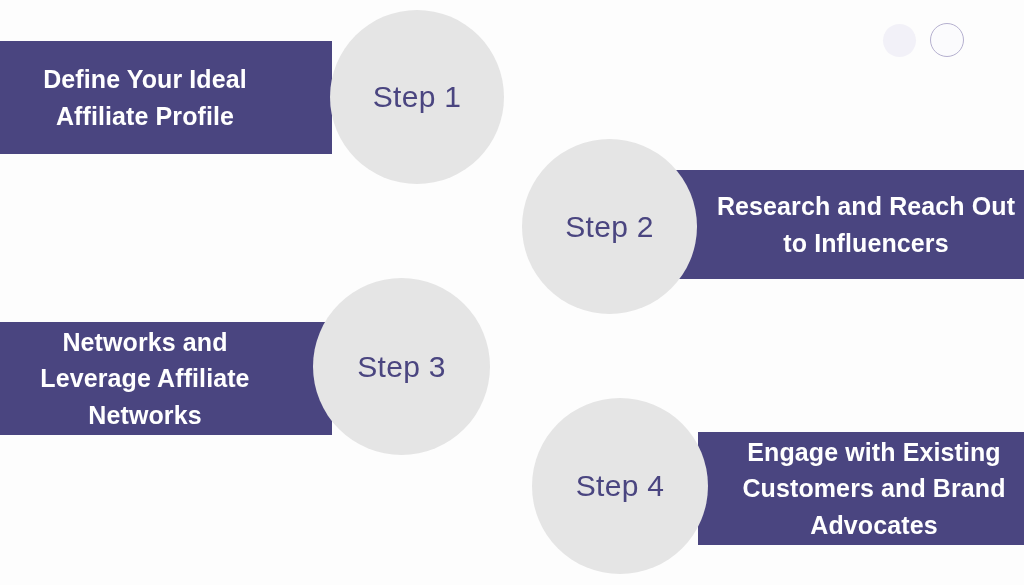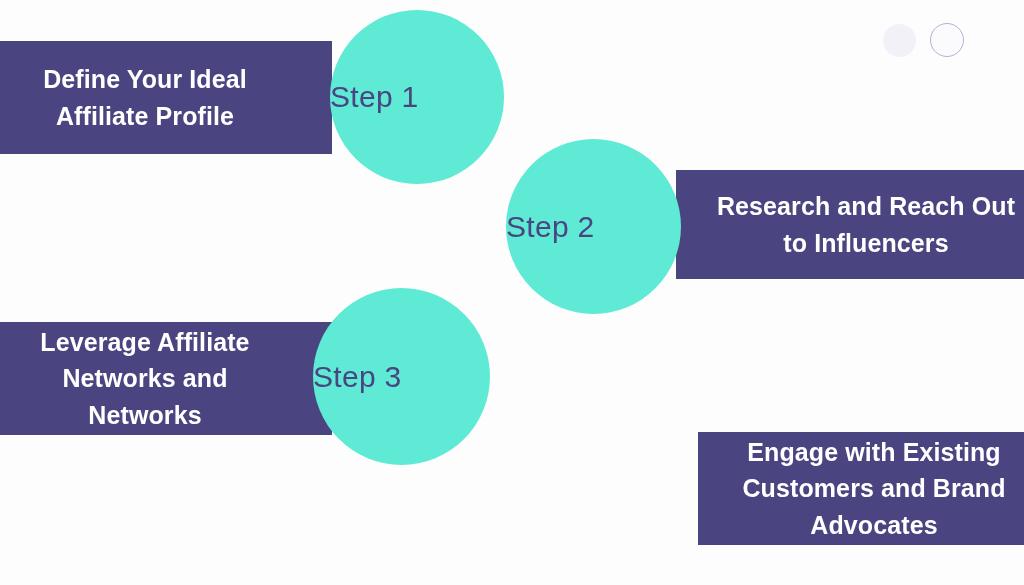--- a/index.html
+++ b/index.html
@@ -94,36 +94,37 @@
   .bar-4 .step-bar-text {
     text-align: center;
     padding-left: 24px;
     padding-right: 6px;
   }
 
   
   .step-circle {
     position: absolute;
     border-radius: 50%;
-    background: #5eead4;
+    background: #e5e5e5;
     display: flex;
     align-items: center;
+    justify-content: center;
     z-index: 2;
   }
   .step-circle-label {
     color: #4a4580;
     font-size: 30px;
     font-weight: normal;
     letter-spacing: 0.3px;
     white-space: nowrap;
   }
 
   .circle-1 { left: 330px; top: 10px;  width: 174px; height: 174px; }
-  .circle-2 { left: 506px; top: 139px; width: 175px; height: 175px; }
-  .circle-3 { left: 313px; top: 288px; width: 177px; height: 177px; }
+  .circle-2 { left: 522px; top: 139px; width: 175px; height: 175px; }
+  .circle-3 { left: 313px; top: 278px; width: 177px; height: 177px; }
   .circle-4 { left: 532px; top: 398px; width: 176px; height: 176px; }
 
   
   .deco-dot-filled {
     position: absolute;
     left: 883px;
     top: 24px;
     width: 33px;
     height: 33px;
     border-radius: 50%;
@@ -166,30 +167,33 @@
       <div>Research and Reach Out</div>
       <div>to Influencers</div>
     </div>
   </div>
   <div class="step-circle circle-2">
     <span class="step-circle-label">Step 2</span>
   </div>
 
   <div class="step-bar bar-3">
     <div class="step-bar-text">
+      <div>Networks and</div>
       <div>Leverage Affiliate</div>
-      <div>Networks and</div>
       <div>Networks</div>
     </div>
   </div>
   <div class="step-circle circle-3">
     <span class="step-circle-label">Step 3</span>
   </div>
 
   <div class="step-bar bar-4">
     <div class="step-bar-text">
       <div>Engage with Existing</div>
       <div>Customers and Brand</div>
       <div>Advocates</div>
     </div>
   </div>
+  <div class="step-circle circle-4">
+    <span class="step-circle-label">Step 4</span>
+  </div>
 
 </div>
 
 </body></html>

